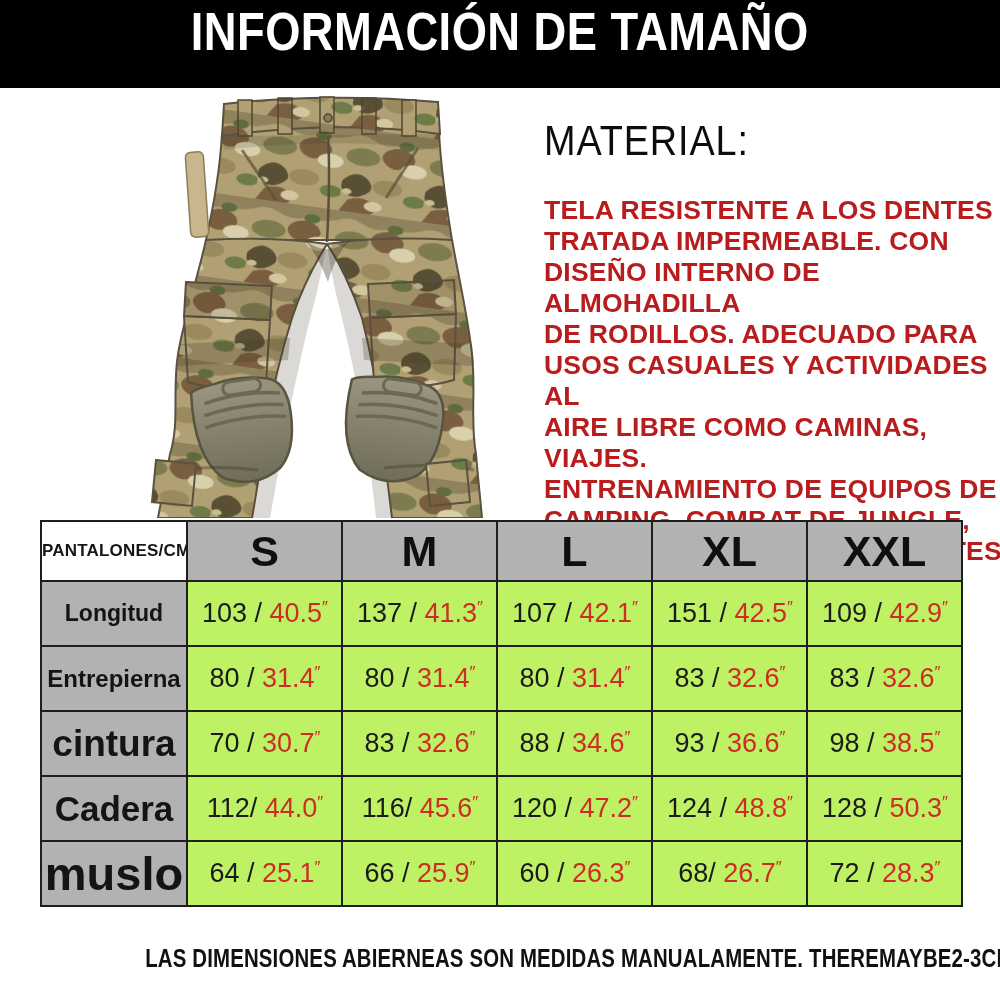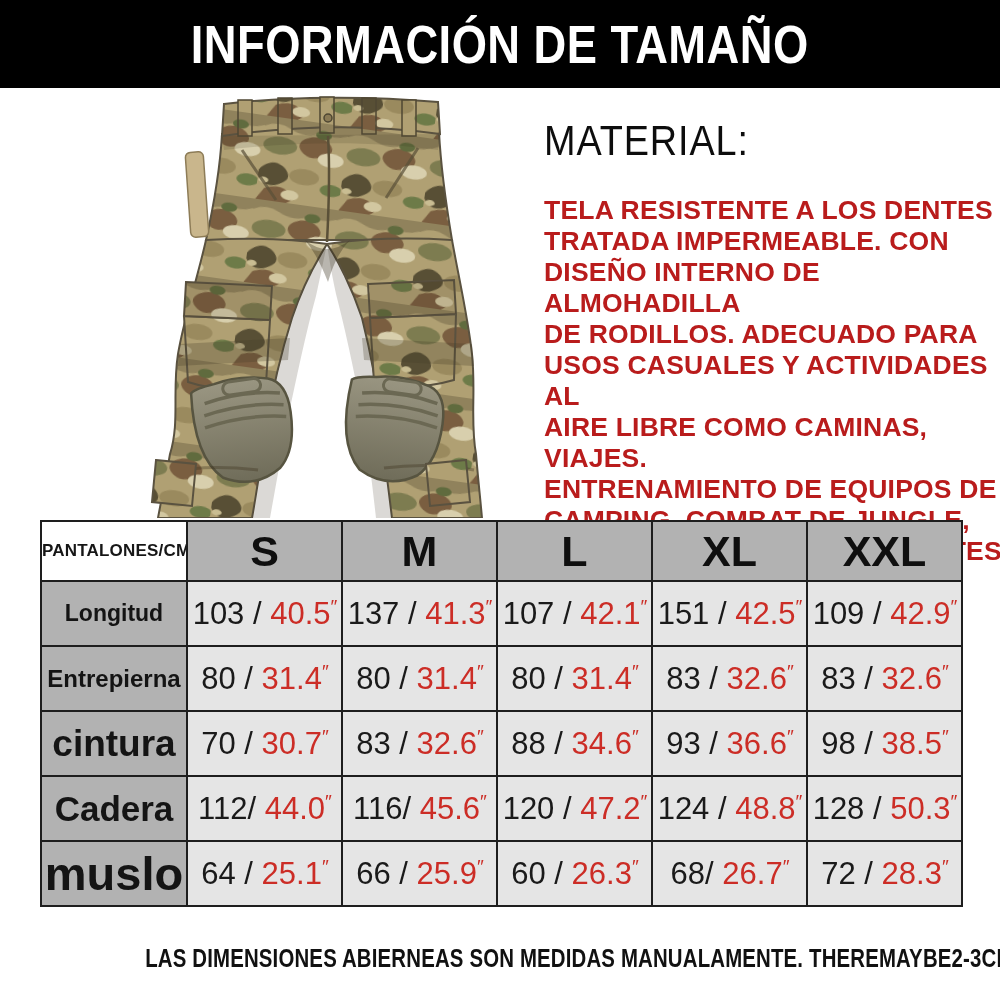--- a/index.html
+++ b/index.html
@@ -10,21 +10,21 @@
   }
   *{box-sizing:border-box}
   html,body{margin:0;padding:0;background:#ffffff}
   .page{
     position:relative;width:1000px;height:1000px;background:#ffffff;
     font-family:"Liberation Sans",sans-serif;overflow:hidden;color:var(--ink);
   }
   
   .titlebar{
     position:absolute;top:0;left:0;width:1000px;height:88px;background:#000000;
-    display:flex;align-items:center;justify-content:center;
+    display:flex;align-items:flex-start;justify-content:center;
   }
   .titlebar h1{
     margin:0;color:#ffffff;font-size:54px;font-weight:bold;white-space:nowrap;
     transform:scaleX(.84);letter-spacing:0.5px;
   }
   
   .pants{position:absolute;left:100px;top:92px;width:420px;height:426px}
   
   .material{position:absolute;left:544px;top:116px;width:465px}
   .material h2{
@@ -42,21 +42,21 @@
   }
   .size-table th,.size-table td{
     border:2.5px solid var(--table-border);text-align:center;vertical-align:middle;
     padding:0;overflow:hidden;
   }
   .size-table thead tr{height:60px}
   .size-table tbody tr{height:65px}
   .unit-cell{background:#ffffff;font-size:17px;font-weight:bold;letter-spacing:.2px}
   .size-cell{background:var(--cell-gray);font-size:43px;font-weight:bold;color:#0f0f0f}
   .size-table tbody th{background:var(--cell-gray);font-weight:bold;color:#141414}
-  .size-table td{background:#e5e5e5;font-size:31px;color:#1a1a1a;white-space:nowrap}
+  .size-table td{background:#bef264;font-size:27px;color:#1a1a1a;white-space:nowrap}
   tr.r0 th{font-size:23px}
   tr.r1 th{font-size:24px}
   tr.r2 th{font-size:37px}
   tr.r3 th{font-size:35px}
   tr.r4 th{font-size:47px}
   .in{color:var(--accent-red)}
   .mark{font-size:.62em;vertical-align:.55em;letter-spacing:-1px}
   
   .footnote{position:absolute;left:0;top:944px;width:1000px;text-align:center}
   .footnote span{

